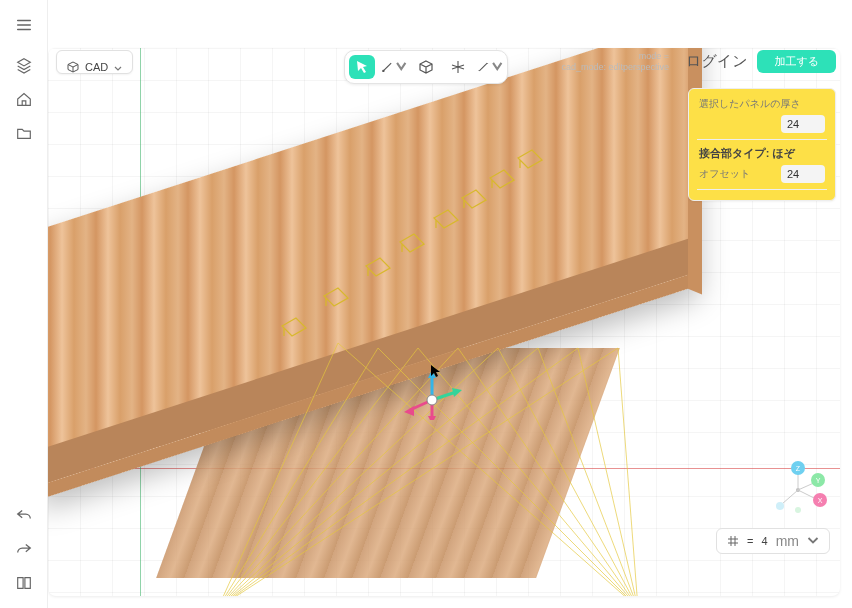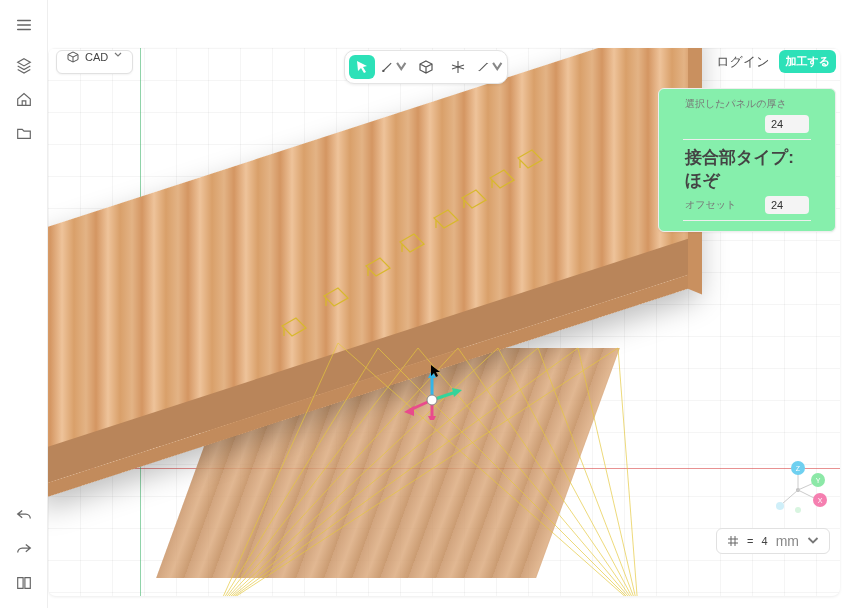--- a/index.html
+++ b/index.html
@@ -46,42 +46,42 @@
   .gizmo { position:absolute; left:354px; top:322px; width:60px; height:50px; pointer-events:none;}
   .cursor { position:absolute; left:382px; top:316px; width:14px; height:14px; }
 
   
   .left-strip { position:absolute; left:0; top:0; width:48px; height:100%; background:#fff; border-right:1px solid #eee; display:flex; flex-direction:column; align-items:center; padding-top:8px; gap:12px;}
   .left-strip .ic { width:22px; height:22px; display:flex; align-items:center; justify-content:center; color:#555; cursor:pointer;}
   .left-strip .spacer { flex:1; }
   .left-strip .menu-btn { margin-top:6px; margin-bottom:6px; }
 
   
-  .cad-chip { position:absolute; left:56px; top:50px; height:24px; padding:0 10px; background:#fff; border:1px solid #e1e1e1; border-radius:6px; display:flex; align-items:flex-start; gap:6px; font-size:11px; color:#444; cursor:pointer; box-shadow:0 1px 2px rgba(0,0,0,.05);}
+  .cad-chip { position:absolute; left:56px; top:50px; height:24px; padding:0 10px; background:#fff; border:1px solid #e1e1e1; border-radius:6px; display:flex; align-items:flex-end; gap:6px; font-size:11px; color:#444; cursor:pointer; box-shadow:0 1px 2px rgba(0,0,0,.05);}
   .cad-chip .cube { width:12px; height:12px; }
 
   
   .toolbar { position:absolute; left:50%; top:50px; transform:translateX(-50%); display:flex; gap:6px; background:#fff; border:1px solid #e4e4e4; border-radius:10px; padding:4px; box-shadow:0 1px 3px rgba(0,0,0,.08);}
   .toolbar .tb { width:26px; height:24px; display:flex; align-items:center; justify-content:center; border-radius:6px; color:#444; cursor:pointer;}
   .toolbar .tb.active { background:#2de1b8; color:#fff;}
   .toolbar .tb svg{width:16px;height:16px;}
 
   
   .topright { position:absolute; right:16px; top:50px; display:flex; align-items:center; gap:10px;}
   .mode-text { font-size:9px; color:#bbb; line-height:1.2; text-align:right;}
-  .login { font-size:13px; color:#555; cursor:pointer;}
-  .process-btn { background:#2de1b8; color:#fff; border:none; border-radius:6px; padding:4px 6px; font-size:11px; font-weight:700; cursor:pointer;}
-
-  
-  .props { position:absolute; right:16px; top:88px; width:178px; background:#86efac; border:1px solid #eee; border-radius:6px; padding:8px 26px 4px; box-shadow:0 1px 2px rgba(0,0,0,.05); font-size:11px; color:#555;}
+  .login { font-size:15px; color:#555; cursor:pointer;margin-left:7px;}
+  .process-btn { background:#2de1b8; color:#fff; border:none; border-radius:6px; padding:4px 17px; font-size:11px; font-weight:400; cursor:pointer;}
+
+  
+  .props { position:absolute; right:16px; top:88px; width:148px; background:#fde047; border:1px solid #eee; border-radius:6px; padding:8px 10px 4px; box-shadow:0 1px 2px rgba(0,0,0,.05); font-size:11px; color:#555;}
   .props .row { display:flex; align-items:center; justify-content:space-between; margin:4px 0;}
   .props .label { color:#777; font-size:10px;}
   .props .val { width:44px; background:#f4f4f4; border:none; border-radius:4px; padding:3px 6px; font-size:11px; color:#333;}
   .props hr { border:none; border-top:1px solid #eee; margin:6px -2px;}
-  .props .section-title { font-weight:600; color:#444; font-size:17px; margin:2px 0 4px;}
+  .props .section-title { font-weight:600; color:#444; font-size:11px; margin:2px 0 4px;}
 
   
   .axis-badge { position:absolute; right:24px; bottom:88px; width:60px; height:60px;}
   .grid-size { position:absolute; right:22px; bottom:54px; background:#fff; border:1px solid #e1e1e1; border-radius:6px; padding:4px 10px; font-size:11px; color:#444; display:flex; align-items:center; gap:8px; cursor:pointer;}
   .grid-size svg{width:12px;height:12px;}
 </style>
 </head>
 <body>
 <div class="app">
 
@@ -225,20 +225,24 @@
           <path d="M3 13L13 3" stroke="#555" stroke-width="1.3"></path>
           <path d="M3 13l-1-1M13 3l1 1" stroke="#555"></path>
         </svg>
       <svg width="6" height="6" viewBox="0 0 6 6" style="margin-left:1px">
           <path d="M1 1l2 3 2-3" fill="none" stroke="#888"></path>
         </svg>
     </div>
   </div>
 
   <div class="topright">
+    <div class="mode-text">
+      <div>mode =</div>
+      <div>cad_mode: editperspective</div>
+    </div>
     <span class="login">ログイン</span>
     <button class="process-btn">加工する</button>
   </div>
 
   <div class="props">
     <div class="label">選択したパネルの厚さ</div>
     <div class="row">
       <span></span>
       <input class="val" value="24" style="">
     </div>

